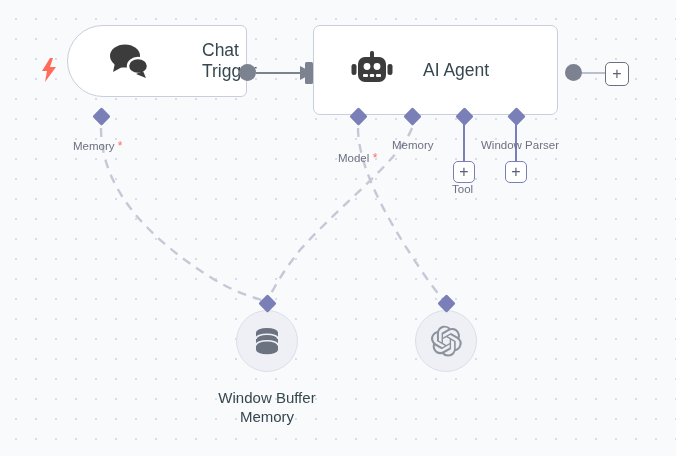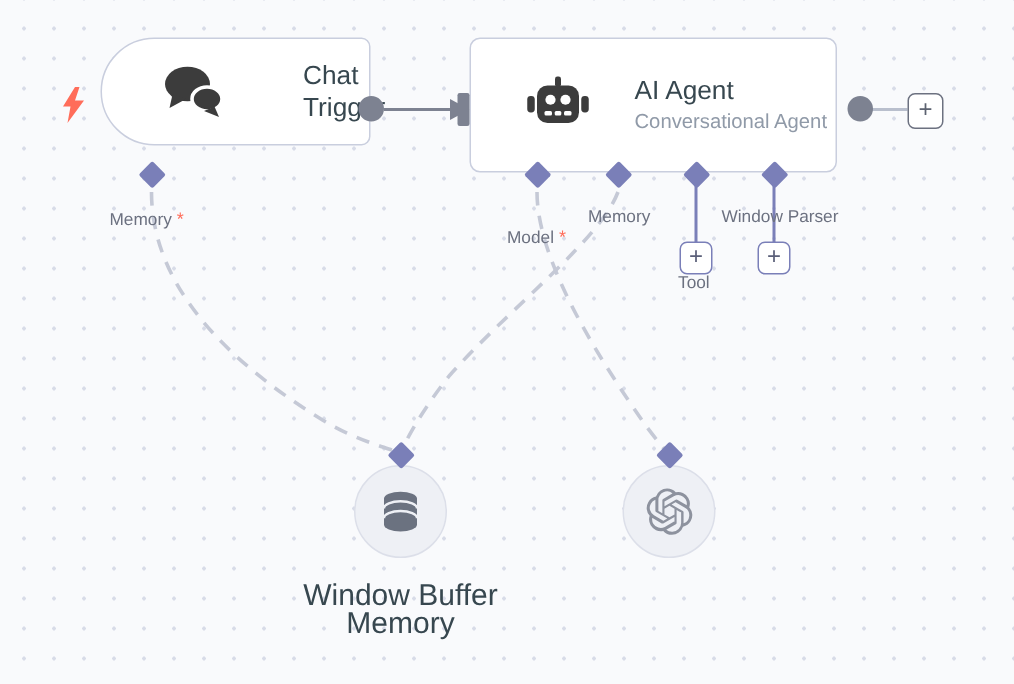--- a/index.html
+++ b/index.html
@@ -145,21 +145,21 @@
     background: #eef0f5;
     border: 1.5px solid #dcdfe9;
     box-sizing: border-box;
     display: flex;
     align-items: center;
     justify-content: center;
     z-index: 5;
   }
   .sub-label {
     position: absolute;
-    font-size: 20px;
+    font-size: 15px;
     color: #37474f;
     text-align: center;
     line-height: 19px;
     white-space: pre-line;
     z-index: 5;
   }
 </style>
 </head>
 <body>
 
@@ -223,21 +223,20 @@
         <rect x="37.5" y="14" width="5" height="11" rx="2.3" fill="#3c3c3c"></rect>
         <circle cx="17" cy="16.5" r="3.4" fill="#ffffff"></circle>
         <circle cx="27" cy="16.5" r="3.4" fill="#ffffff"></circle>
         <rect x="13" y="24" width="5" height="3" rx="1" fill="#ffffff"></rect>
         <rect x="19.8" y="24" width="4.4" height="3" rx="1" fill="#ffffff"></rect>
         <rect x="26" y="24" width="5" height="3" rx="1" fill="#ffffff"></rect>
       </svg>
     </div>
     <div class="node-text">
       <div class="node-title">AI Agent</div>
-      <div class="node-sub">Conversational Agent</div>
     </div>
   </div>
   <div class="out-dot" style="left:565px; top:64px;"></div>
 
   <div class="diamond" style="left:352px; top:110px;"></div>
   <div class="diamond" style="left:406px; top:110px;"></div>
   <div class="diamond" style="left:458px; top:110px;"></div>
   <div class="diamond" style="left:510px; top:110px;"></div>
 
   <div class="port-label" style="left:338px; top:151px;">

